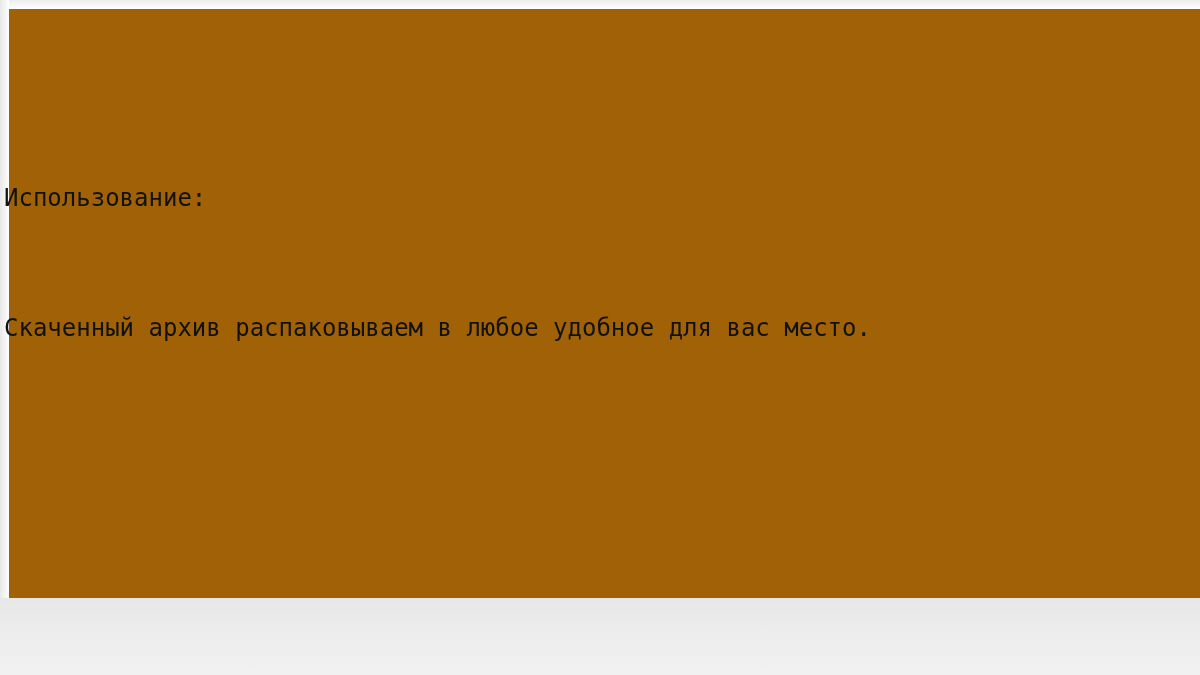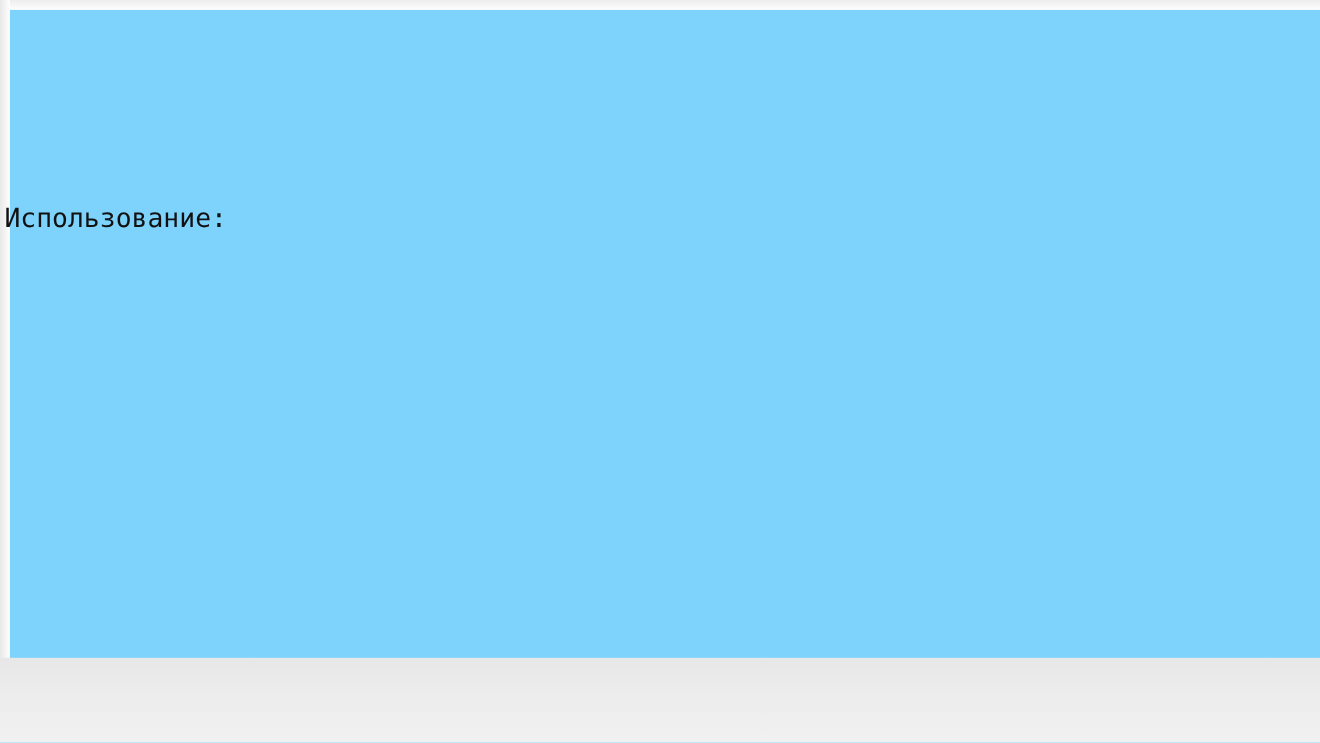--- a/index.html
+++ b/index.html
@@ -12,21 +12,21 @@
     height: 675px;
     overflow: hidden;
     background: #ffffff;
     font-family: "DejaVu Sans Mono", "Liberation Mono", monospace;
   }
 
   #page {
     position: relative;
     width: 1200px;
     height: 675px;
-    background: #7dd3fc;
+    background: #a16207;
   }
 
   
   .edge-band {
     position: absolute;
     background: #ececec;
   }
   .edge-band.left {
     left: 0;
     top: 0;
@@ -76,20 +76,21 @@
 <div id="page">
 
   <div class="edge-band top"></div>
   <div class="edge-band left"></div>
   <div class="edge-band bottom"></div>
 
   <div class="text-body">
 
     <div class="text-line">Использование:</div>
 
+    <div class="text-line">Скаченный архив распаковываем в любое удобное для вас место.</div>
 
 
     <div class="text-line blank"></div>
 
     
 
     
 
     
 

